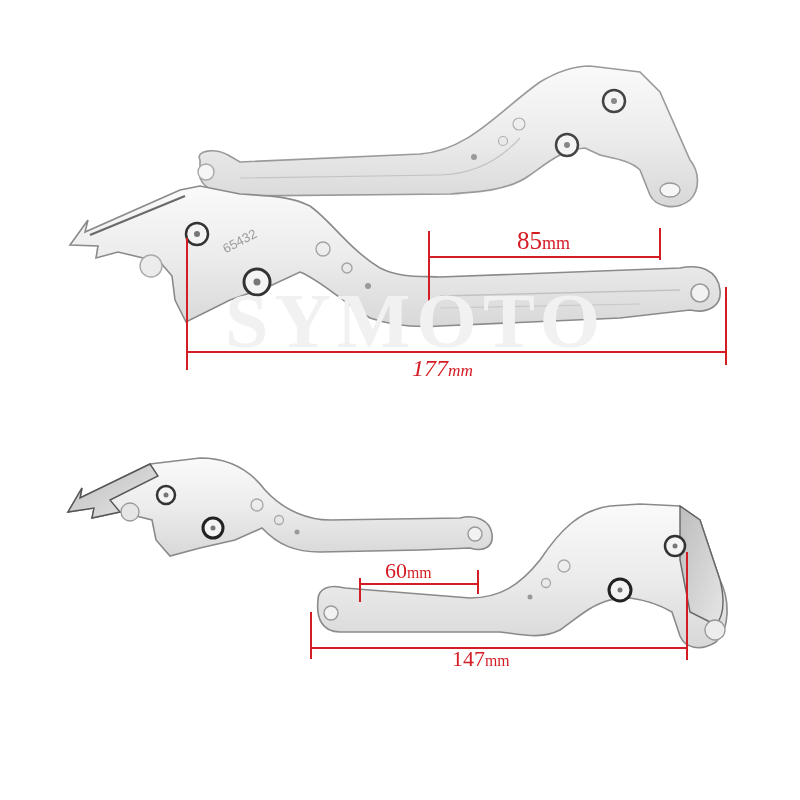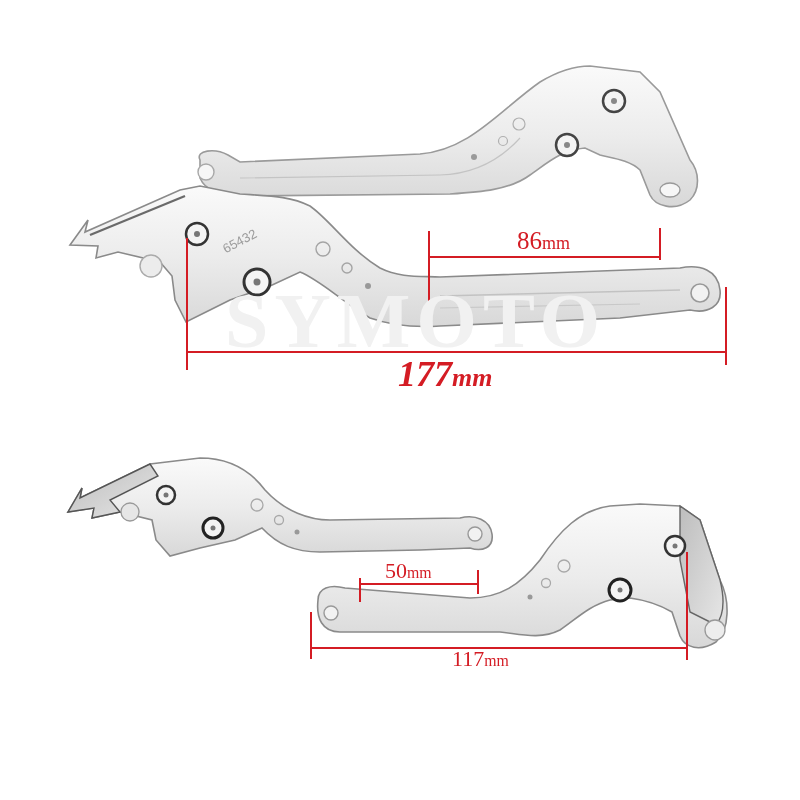--- a/index.html
+++ b/index.html
@@ -34,21 +34,21 @@
       pointer-events: none;
     }
     .dim-label {
       position: absolute;
       color: #d41c24;
       font-family: "Liberation Serif", serif;
       white-space: nowrap;
       line-height: 1;
     }
     .dim-label.l75 { left: 517px; top: 228px; font-size: 25px; }
-    .dim-label.l177 { left: 398px; top: 356px; font-size: 36px; font-style: italic; font-weight: bold; }
+    .dim-label.l177 { left: 412px; top: 356px; font-size: 24px; font-style: italic; font-weight: normal; }
     .dim-label.l50 { left: 385px; top: 560px; font-size: 22px; }
     .dim-label.l147 { left: 452px; top: 648px; font-size: 22px; }
     .dim-label .unit { font-size: 0.72em; }
   </style>
 </head>
 <body>
 
 <svg class="canvas" viewBox="0 0 800 800" xmlns="http://www.w3.org/2000/svg">
   <defs>
     <linearGradient id="metal" x1="0" y1="0" x2="0" y2="1">
@@ -136,19 +136,19 @@
     <line x1="478" y1="570" x2="478" y2="594"></line>
 
     <line x1="311" y1="612" x2="311" y2="659"></line>
     <line x1="311" y1="648" x2="687" y2="648"></line>
     <line x1="687" y1="552" x2="687" y2="660"></line>
   </g>
 </svg>
 
 <div class="watermark">SYMOTO</div>
 
-<div class="dim-label l75"><span>86</span><span class="unit">mm</span></div>
+<div class="dim-label l75"><span>85</span><span class="unit">mm</span></div>
 
 <div class="dim-label l177"><span>177</span><span class="unit">mm</span></div>
 
-<div class="dim-label l50"><span>50</span><span class="unit">mm</span></div>
+<div class="dim-label l50"><span>60</span><span class="unit">mm</span></div>
 
-<div class="dim-label l147"><span>117</span><span class="unit">mm</span></div>
+<div class="dim-label l147"><span>147</span><span class="unit">mm</span></div>
 
 </body></html>

